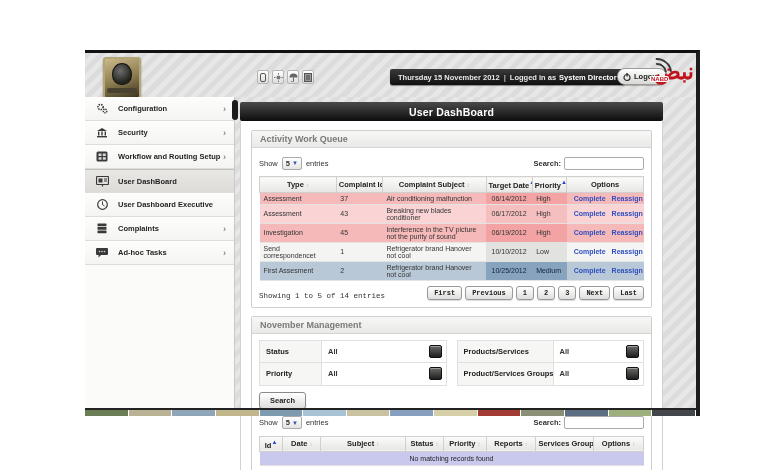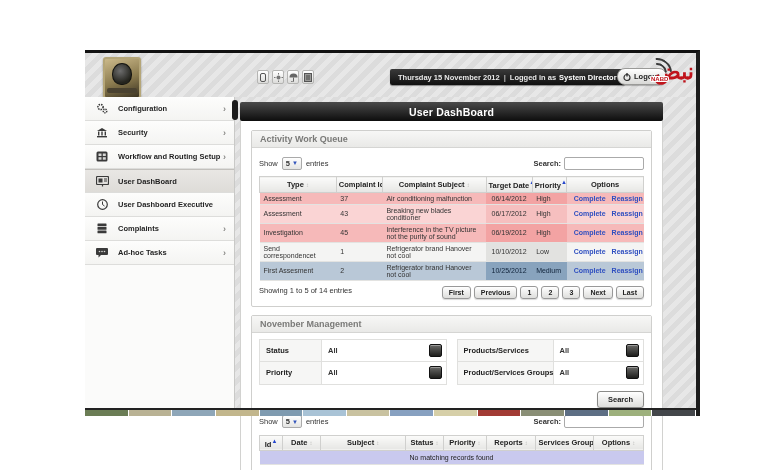--- a/index.html
+++ b/index.html
@@ -85,40 +85,40 @@
   .sort-up { color:#2244cc; font-size:6px; vertical-align:super; }
   .sort-idle { color:#c0c0be; font-size:6px; }
 
   tr.r-high-a td { background:#f6b9b9; } tr.r-high-a td.hl { background:#f3a3a3; }
   tr.r-high-b td { background:#fad4d4; } tr.r-high-b td.hl { background:#f6bfbf; }
   tr.r-low td    { background:#f4f4f3; } tr.r-low td.hl    { background:#e2e2e0; }
   tr.r-med td    { background:#b9c8d7; } tr.r-med td.hl    { background:#88a3bd; color:#10233a; }
   td.c-center { text-align:center; }
   .row-link { color:#2f4fc0; font-weight:bold; cursor:pointer; margin:0 3px; white-space:nowrap; }
 
-  .table-footer { display:flex; align-items:flex-start; margin-top:5px; }
+  .table-footer { display:flex; align-items:flex-end; margin-top:5px;font-family:Liberation Mono, monospace; }
   .showing { font-size:7.5px; color:#333; }
   .pager { display:flex; gap:3px; }
   .pg-btn { min-width:18px; padding:2px 6px; background:linear-gradient(#ffffff,#dededc); border:1px solid #999;
             border-radius:3px; font-size:7px; font-weight:bold; color:#222; text-align:center; cursor:pointer;
             box-shadow:0 1px 1px rgba(0,0,0,.15); }
 
   
   .filters { display:flex; gap:10px; margin-bottom:6px; }
   .f-col { flex:1; border:1px solid #e0e0de; }
   .f-row { display:flex; align-items:stretch; border-bottom:1px solid #e0e0de; height:22px; }
   .f-row:last-child { border-bottom:none; }
   .f-label { display:flex; align-items:center; padding:0 6px; background:#f6f6f5; border-right:1px solid #e0e0de;
              font-size:7.5px; font-weight:bold; color:#222; white-space:nowrap; }
   .f-col.left .f-label { width:62px; }
   .f-col.right .f-label { width:96px; }
   .f-value { flex:1; display:flex; align-items:center; padding:0 6px; font-size:7.5px; font-weight:bold; color:#333; background:#fff; }
   .f-drop { width:13px; height:13px; align-self:center; margin-right:4px; background:linear-gradient(#6a6a68,#1e1e1c);
             border:1px solid #111; border-radius:2px; cursor:pointer; box-shadow:inset 0 1px 0 rgba(255,255,255,.35); }
-  .search-btn-row { display:flex; justify-content:flex-end; margin-bottom:5px; }
+  .search-btn-row { display:flex; justify-content:flex-start; margin-bottom:5px; }
   .search-btn { padding:3px 10px; background:linear-gradient(#ffffff,#dededc); border:1px solid #8a8a88; border-radius:3px;
                 font-size:7.5px; font-weight:bold; color:#222; cursor:pointer; box-shadow:0 1px 1px rgba(0,0,0,.2); }
   .empty-row td { background:#c9c9ee; text-align:center; font-size:7px; color:#222; padding:3px; }
 
   
   .photo-strip { position:absolute; left:0; right:0; bottom:0; height:8px; display:flex; overflow:hidden;
                  border-top:2px solid #222; }
   .photo-strip .ph { flex:1; border-right:1px solid #fff; }
 </style>
 </head>

